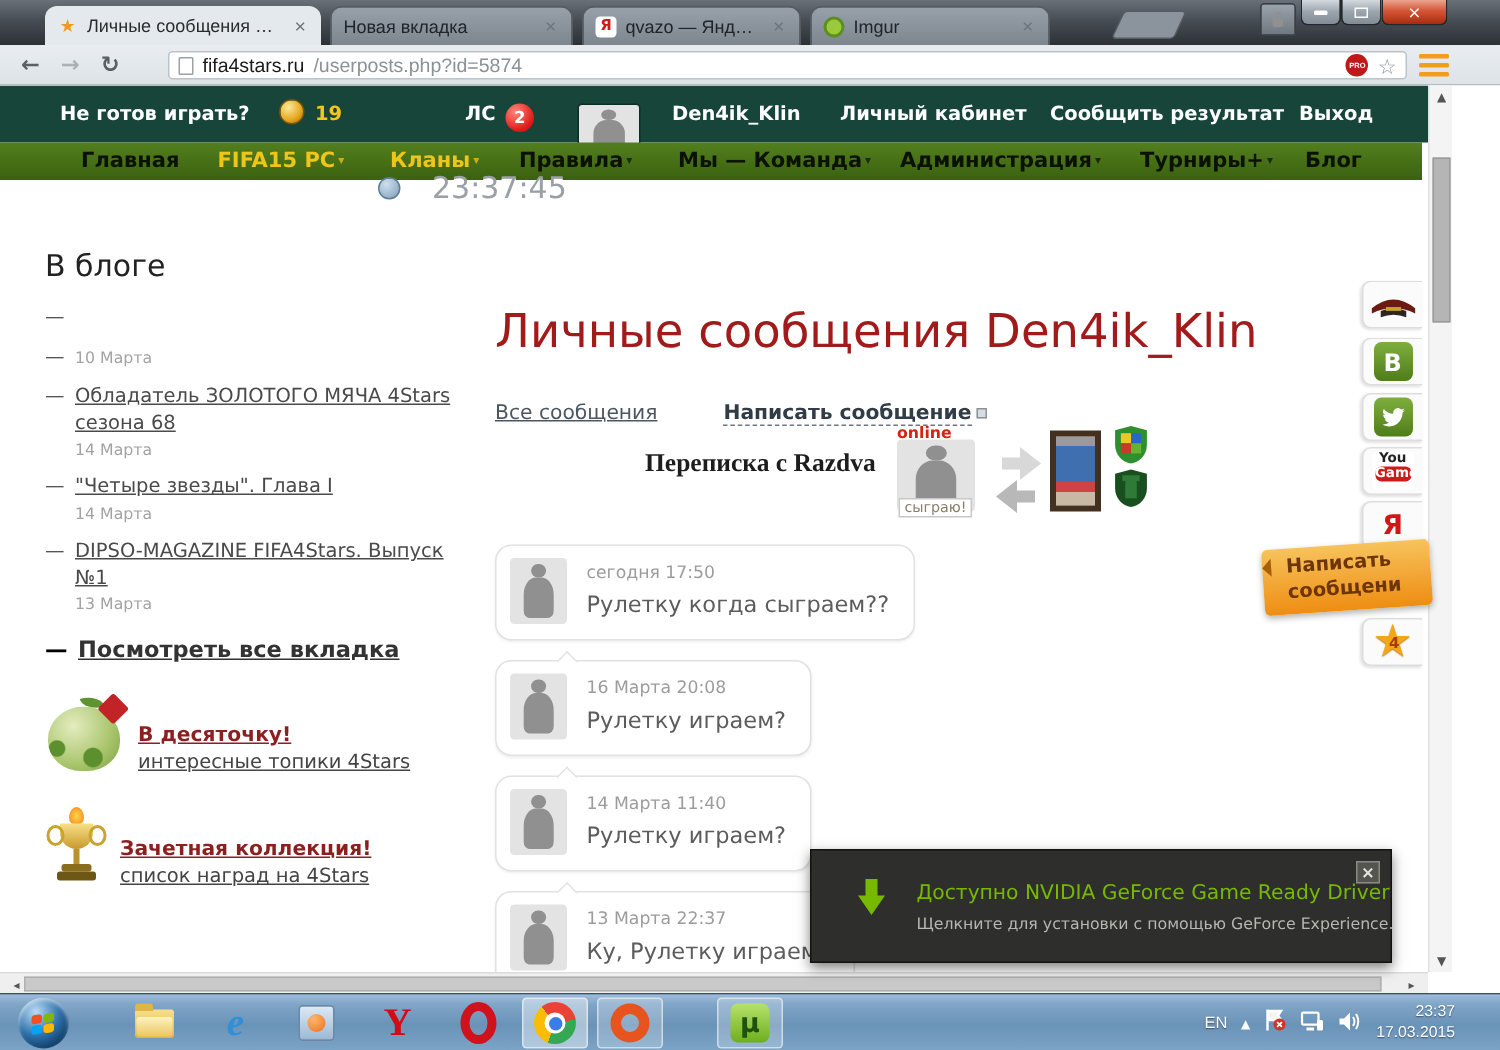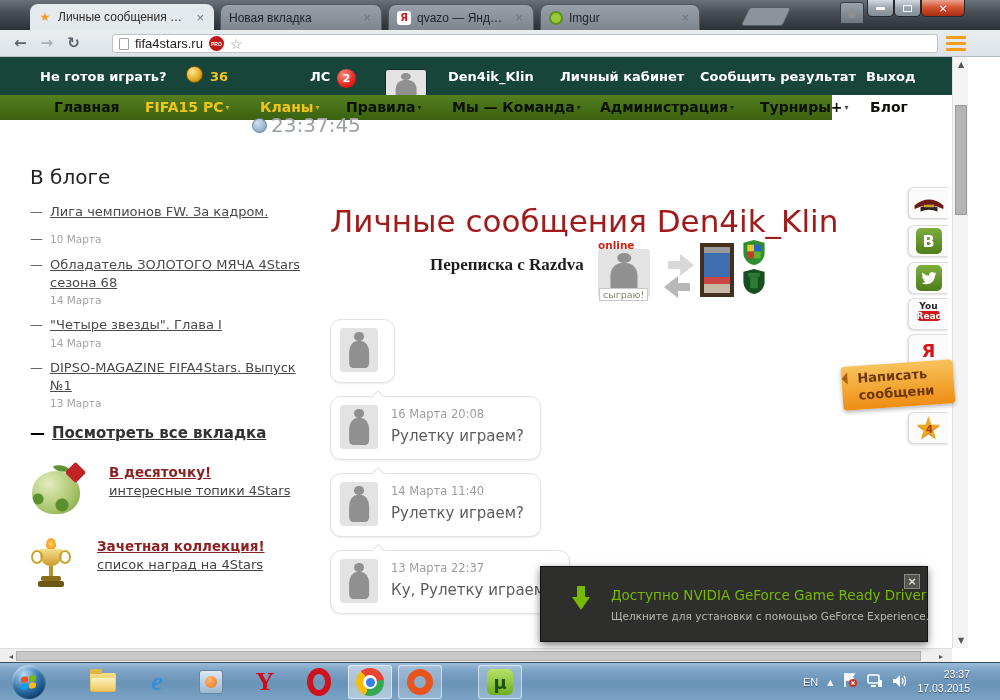--- a/index.html
+++ b/index.html
@@ -67,41 +67,41 @@
   .pm-badge{position:absolute;left:337px;top:8px;width:19px;height:19px;border-radius:50%;
     background:radial-gradient(circle at 35% 30%,#ff8a7a,#e01515 70%);color:#fff;
     font:bold 11px "DejaVu Sans",sans-serif;display:flex;align-items:center;justify-content:center}
   .tb-avatar{position:absolute;left:385px;top:1px;width:42px;height:36px;border:1px solid #0d2e26}
   .tb-user{left:448px}
   .tb-cab{left:560px}
   .tb-rep{left:700px}
   .tb-exit{left:866px}
 
   
-  .site-nav{position:absolute;left:0;top:38px;width:832px;height:25px;
+  .site-nav{position:absolute;left:0;top:38px;width:948px;height:25px;
     background:linear-gradient(#537f1e,#3b610f);font:bold 14px "DejaVu Sans",sans-serif}
   .site-nav .itm{position:absolute;top:4px;white-space:nowrap;color:#0c1203}
   .site-nav .gold{color:#f0c51a}
   .caret{font-size:8px;opacity:.75;margin-left:2px;vertical-align:2px}
   .n1{left:54px}.n2{left:145px}.n3{left:260px}.n4{left:346px}.n5{left:452px}.n6{left:600px}.n7{left:760px}.n8{left:870px}
 
-  .site-clock{position:absolute;left:252px;top:56px;z-index:5;display:flex;align-items:center;gap:4px}
+  .site-clock{position:absolute;left:252px;top:56px;z-index:5;display:flex;align-items:center;gap:21px}
   .clock-face{width:15px;height:15px;border-radius:50%;background:radial-gradient(circle at 35% 30%,#cfe0ee,#7d9cb8);border:1px solid #5b7d99}
   .clock-text{font:20px "DejaVu Sans",sans-serif;color:#9aa0a5;text-shadow:0 1px 0 #fff}
 
   
   .sidebar{position:absolute;left:30px;top:108px;width:282px}
   .blog-head{font:20px "DejaVu Sans",sans-serif;color:#222;margin-bottom:14px}
   .post{display:flex;gap:7px;margin-bottom:9px;font:13px/1.35 "DejaVu Sans",sans-serif}
   .post .dash{color:#555}
   .post a{color:#4a4a4a;text-decoration:underline}
   .post .date{color:#a3a3a3;font-size:10.5px;margin-top:2px}
   .all-events{display:flex;gap:7px;margin:14px 0 0;font:bold 15px "DejaVu Sans",sans-serif}
   .all-events a{color:#333;text-decoration:underline}
-  .promo{display:flex;gap:25px;align-items:flex-start;margin-top:22px}
+  .promo{display:flex;gap:8px;align-items:flex-end;margin-top:22px}
   .promo .txt a.t{display:block;font:bold 13.5px "DejaVu Sans",sans-serif;color:#8c1f1f;text-decoration:underline;margin-bottom:3px}
   .promo .txt a.s{display:block;font:13px "DejaVu Sans",sans-serif;color:#444;text-decoration:underline}
   
   .apple{position:relative;width:54px;height:52px;flex:none}
   .apple .body{position:absolute;left:2px;top:7px;width:48px;height:43px;border-radius:50% 50% 46% 46%;
     background:radial-gradient(circle at 6px 28px,#5c8f2e 5px,transparent 6px),
                radial-gradient(circle at 30px 34px,#5c8f2e 6px,transparent 7px),
                radial-gradient(circle at 35% 30%,#e4ecbf,#a9c56c 60%,#79a23d)}
   .apple .leaf{position:absolute;left:24px;top:0;width:15px;height:9px;background:#5d9331;
     border-radius:0 100% 0 100%;transform:rotate(-14deg)}
@@ -274,37 +274,38 @@
     </div>
   </div>
 
   <div class="toolbar">
     <span class="nav-ico">←</span>
     <span class="nav-ico fwd">→</span>
     <span class="nav-ico">↻</span>
     <div class="urlbox">
       <span class="page-ico"></span>
       <span class="url-host">fifa4stars.ru</span>
+      <span class="url-path">/userposts.php?id=5874</span>
       <span class="pro-badge">PRO</span>
       <span class="bm-star">☆</span>
     </div>
     <div class="menu-btn">
         <span></span>
         <span></span>
         <span></span>
       </div>
   </div>
 
   <div class="viewport">
     <div class="site">
 
       <div class="site-topbar">
         <span class="tb-notready">Не готов играть?</span>
         <i class="coin"></i>
-        <span class="tb-coins">36</span>
+        <span class="tb-coins">19</span>
         <span class="tb-pm">ЛС</span>
         <span class="pm-badge" style="position:absolute">2</span>
         <span class="person tb-avatar"></span>
         <span class="tb-user">Den4ik_Klin</span>
         <span class="tb-cab">Личный кабинет</span>
         <span class="tb-rep">Сообщить результат</span>
         <span class="tb-exit">Выход</span>
       </div>
 
       <div class="site-nav">
@@ -321,21 +322,21 @@
       <div class="site-clock">
         <span class="clock-face"></span>
         <span class="clock-text">23:37:45</span>
       </div>
 
       <div class="sidebar">
         <div class="blog-head">В блоге</div>
 
         <div class="post">
             <span class="dash">—</span>
-          <div><a href="#">Лига чемпионов FW. За кадром.</a>
+          <div>
           </div>
           </div>
         <div class="post">
             <span class="dash">—</span>
           <div>
           <div class="date">10 Марта</div></div>
           </div>
         <div class="post">
             <span class="dash">—</span>
           <div><a href="#">Обладатель ЗОЛОТОГО МЯЧА 4Stars сезона 68</a>
@@ -381,20 +382,24 @@
             <a class="t" href="#">Зачетная коллекция!</a>
             <a class="s" href="#">список наград на 4Stars</a>
           </div>
         </div>
 
       </div>
 
       <div class="main">
         <div class="pm-title">Личные сообщения Den4ik_Klin</div>
 
+        <div class="links-row">
+          <a class="link-all" href="#">Все сообщения</a>
+          <span><a class="link-write" href="#">Написать сообщение</a><span class="ext-ico"></span></span>
+        </div>
 
         <div class="conv-row">
           <span class="conv-title">Переписка с Razdva</span>
           <div class="conv-av">
             <span class="online-tag">online</span>
             <span class="person" style="display:block;width:52px;height:48px"></span>
             <span class="play-tag">сыграю!</span>
           </div>
           <div class="conv-arrows">
             <svg width="38" height="50" viewBox="0 0 38 50">
@@ -415,20 +420,24 @@
               <path d="M12 1 L23 4 V14 C23 21 18 26 12 27 C6 26 1 21 1 14 V4 Z" fill="#174f1e"></path>
               <rect x="6" y="5" width="12" height="4" fill="#2e7a36"></rect>
                 <rect x="8" y="9" width="8" height="12" fill="#2e7a36"></rect>
             </svg>
           </div>
         </div>
 
         <div class="messages">
           <div class="bubble">
             <span class="person msg-av"></span>
+            <div class="texts">
+              <div class="msg-date">сегодня 17:50</div>
+              <div class="msg-text">Рулетку когда сыграем??</div>
+            </div>
           </div><br>
           <div class="bubble tail">
             <span class="person msg-av"></span>
             <div class="texts">
               <div class="msg-date">16 Марта 20:08</div>
               <div class="msg-text">Рулетку играем?</div>
             </div>
           </div><br>
           <div class="bubble tail">
             <span class="person msg-av"></span>
@@ -460,21 +469,21 @@
       <div class="ric" style="left:908px;top:205px">
         <span class="sq tw">
           <svg width="18" height="18" viewBox="0 0 24 24">
               <path fill="#fff" d="M22 5.9c-.7.3-1.5.6-2.3.7.8-.5 1.5-1.3 1.8-2.2-.8.5-1.7.8-2.6 1a4.1 4.1 0 0 0-7 3.7A11.6 11.6 0 0 1 3.4 4.8a4.1 4.1 0 0 0 1.3 5.5c-.7 0-1.3-.2-1.9-.5v.1c0 2 1.4 3.6 3.3 4-.6.2-1.3.2-1.9.1.5 1.6 2 2.8 3.8 2.8A8.3 8.3 0 0 1 2 18.6a11.7 11.7 0 0 0 6.3 1.8c7.5 0 11.7-6.3 11.7-11.7v-.5c.8-.6 1.5-1.3 2-2.2z"></path>
             </svg>
         </span>
       </div>
       <div class="ric" style="left:908px;top:241px">
         <span class="yt">
             <div class="you">You</div>
-            <div class="tube">Ready</div>
+            <div class="tube">Game</div>
           </span>
       </div>
       <div class="ric" style="left:908px;top:277px">
         <span class="ya-letter">Я</span>
       </div>
       <div class="ric" style="left:908px;top:313px">
         <span class="buoy"></span>
       </div>
       <div class="ric" style="left:908px;top:355px">
         <span class="star4">★</span>

